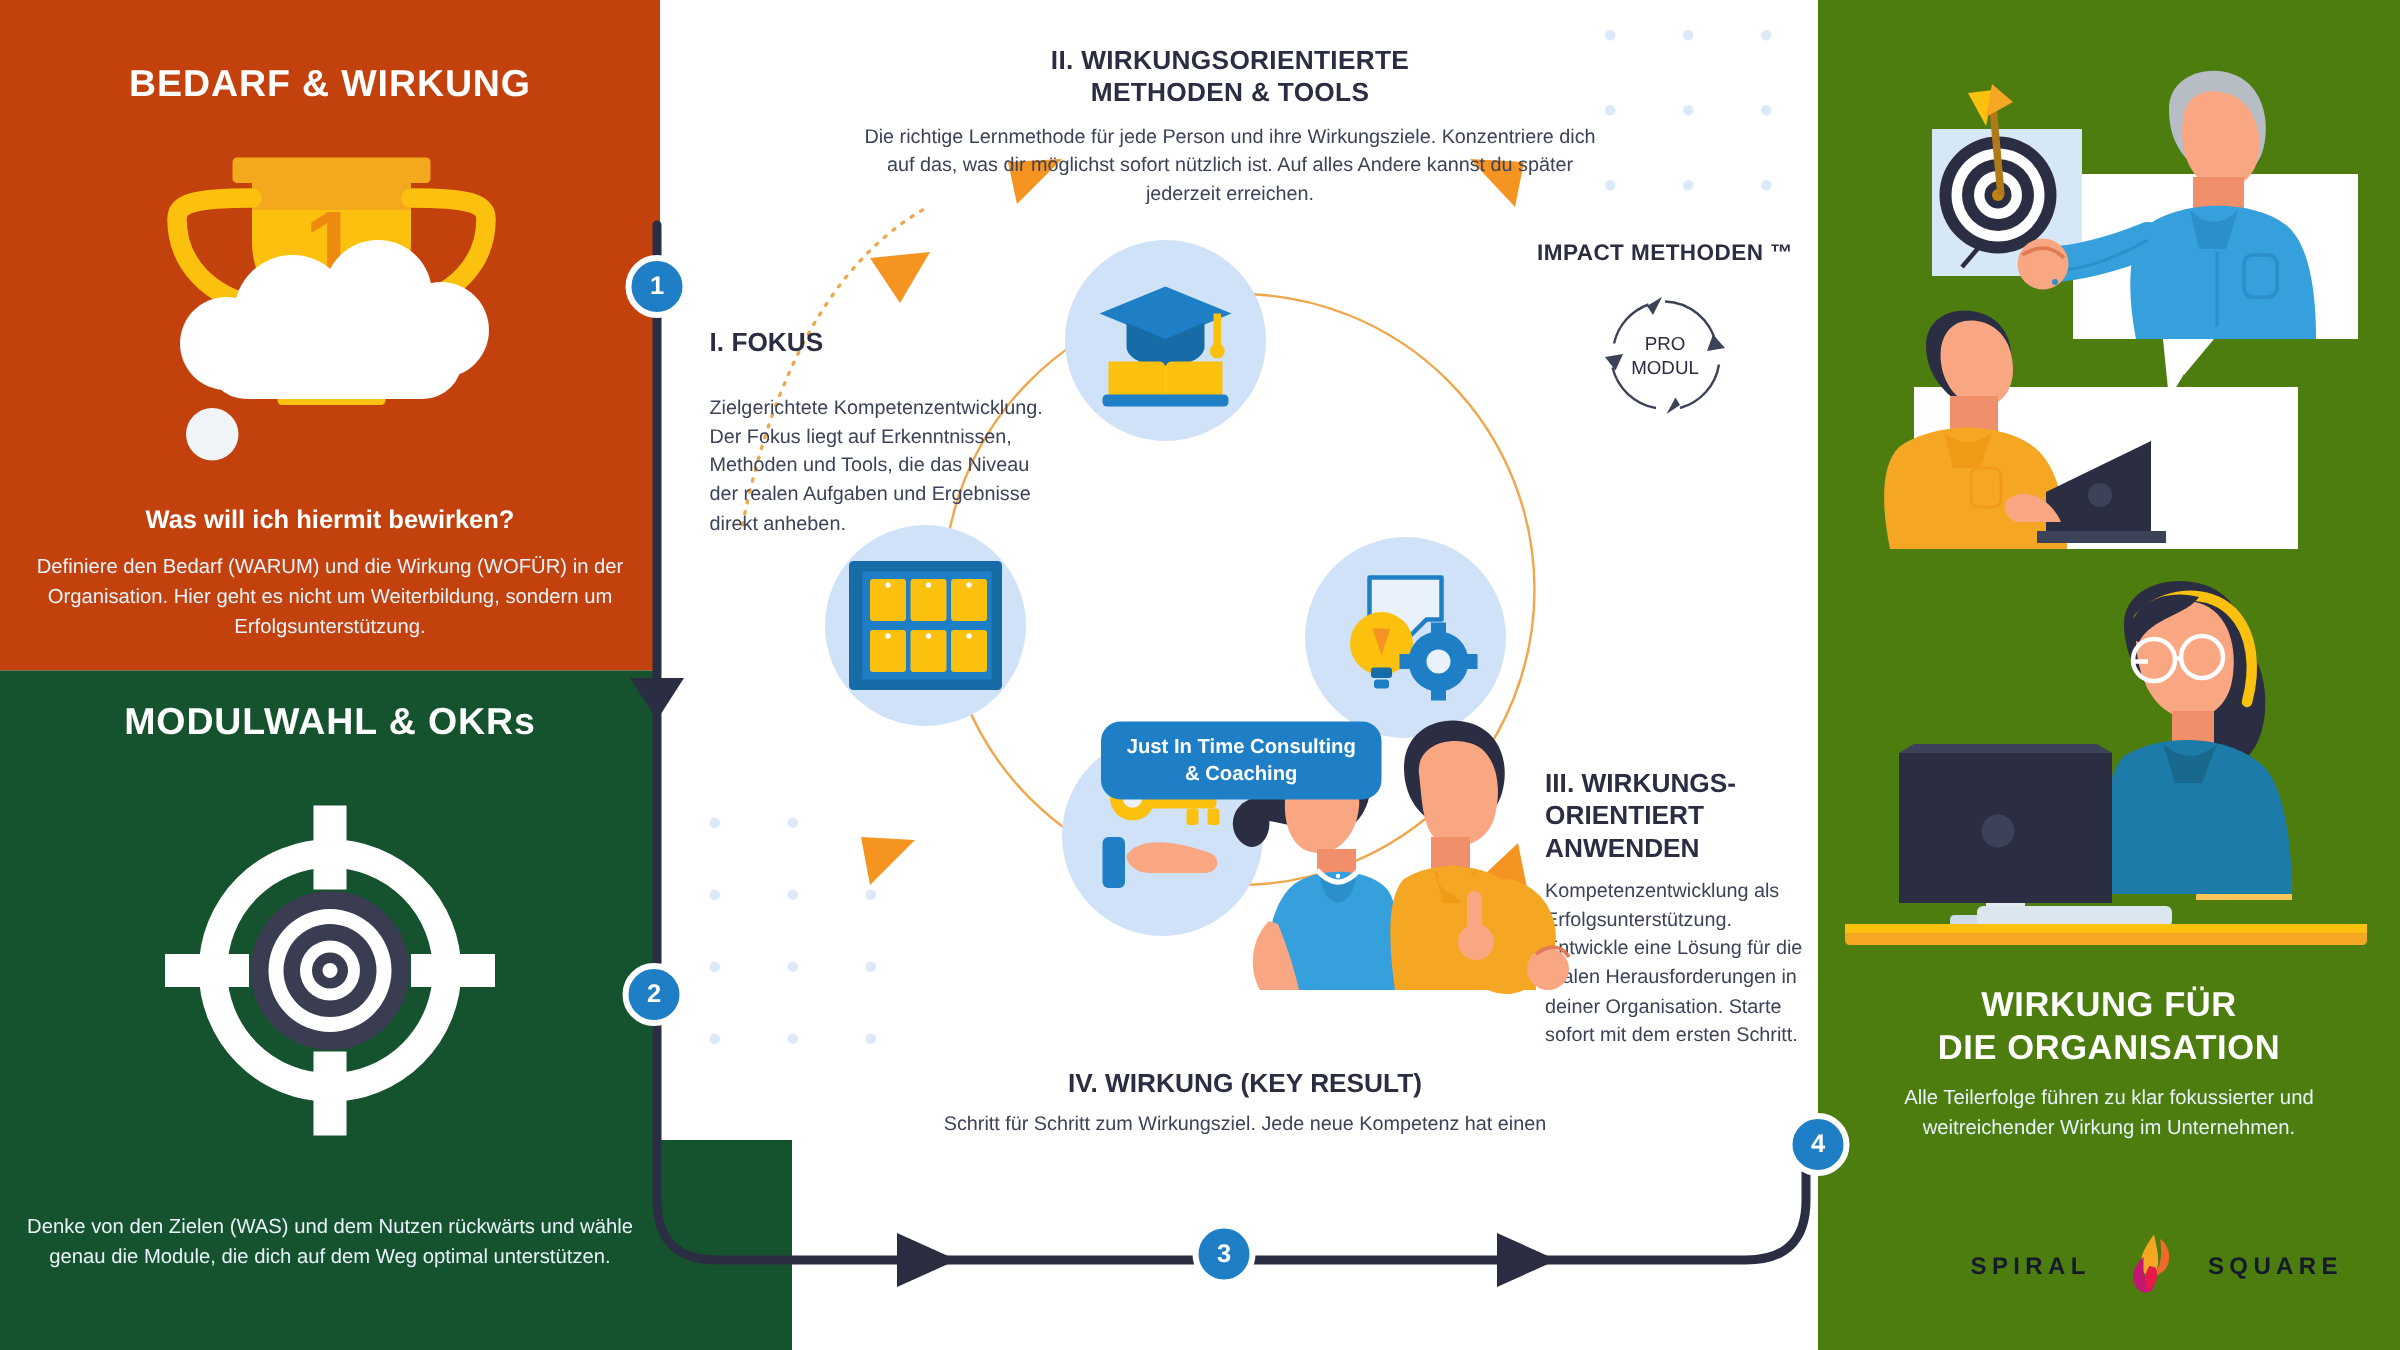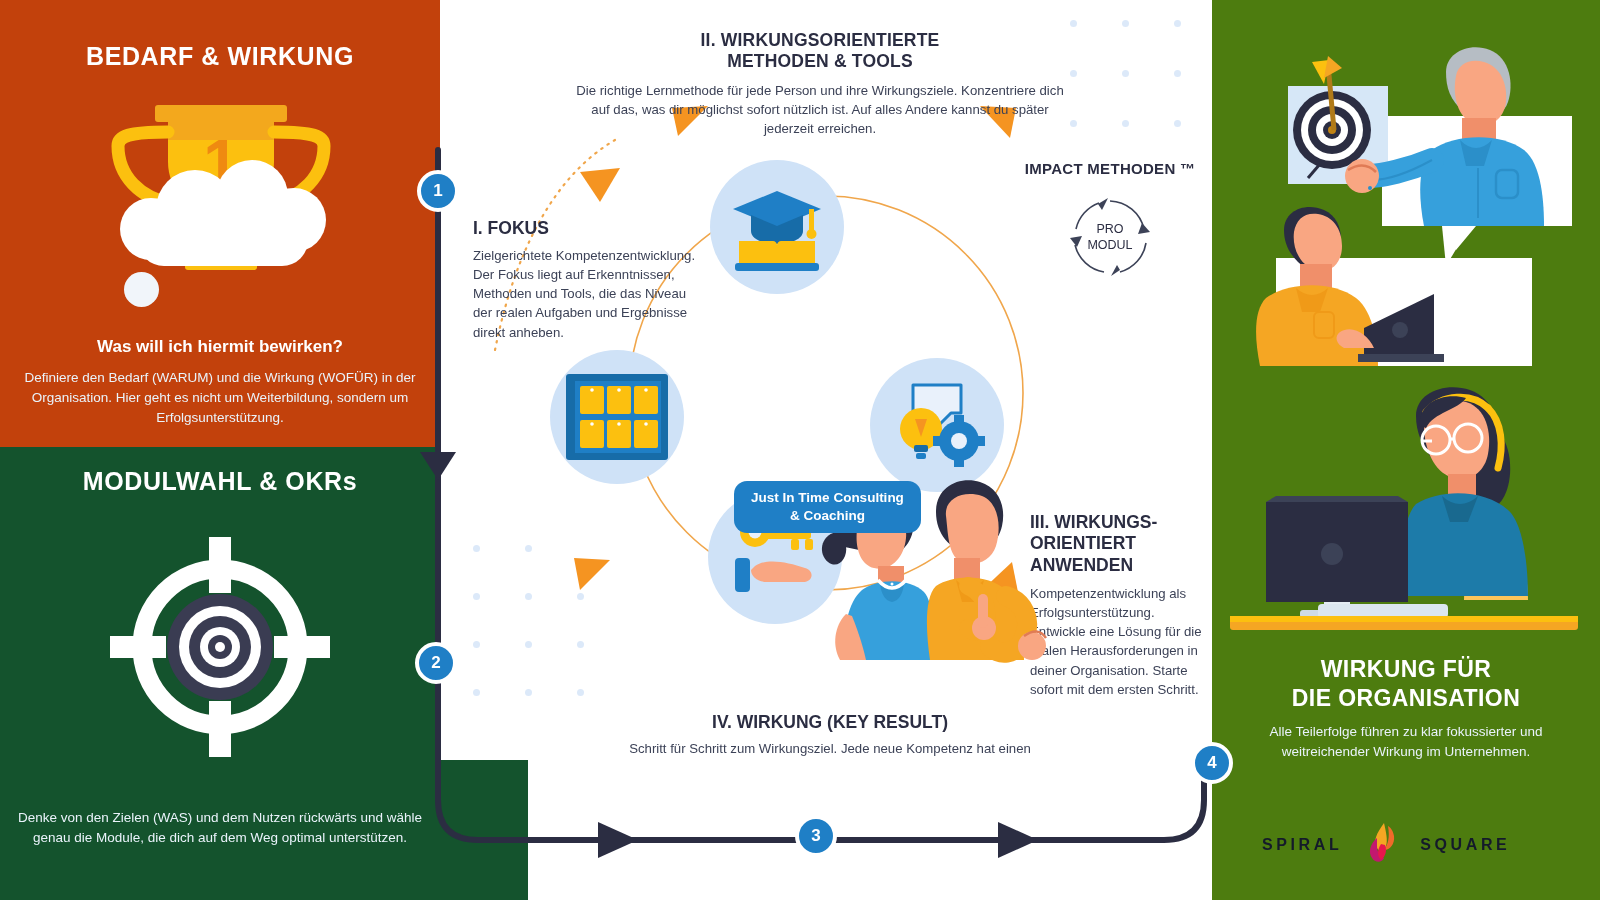--- a/index.html
+++ b/index.html
@@ -43,21 +43,21 @@
   .dotgrid i { position:absolute; width:7px; height:7px; border-radius:50%; background:#dce9f9; }
 
   .h-sec { color:#2b2d42; font-weight:bold; }
   .p-sec { color:#3c4257; font-size:13.2px; line-height:1.45; }
 
   .sec2 { position:absolute; left:130px; top:30px; width:500px; text-align:center; }
   .sec2 .h-sec { font-size:17.5px; line-height:1.22; letter-spacing:.2px; }
   .sec2 .p-sec { margin-top:8px; }
 
   .sec1 { position:absolute; left:33px; top:218px; width:225px; }
-  .sec1 .h-sec { font-size:17.5px; margin-bottom:7px; }
+  .sec1 .h-sec { font-size:17.5px; margin-bottom:23px; }
 
   .sec3 { position:absolute; left:590px; top:512px; width:180px; }
   .sec3 .h-sec { font-size:17.5px; line-height:1.22; margin-bottom:8px; }
 
   .sec4 { position:absolute; left:180px; top:712px; width:420px; text-align:center; }
   .sec4 .h-sec { font-size:17.5px; margin-bottom:6px; }
 
   
   .spirals { position:absolute; left:570px; top:160px; width:200px; }
   .spirals-title { color:#2b2d42; font-weight:bold; font-size:15px; letter-spacing:.3px; text-align:center; }
@@ -74,21 +74,21 @@
     position:absolute; left:294px; top:481px; width:187px; height:52px;
     background:#1f7fc6; border-radius:13px; color:#fff; font-weight:bold;
     font-size:13.5px; line-height:1.3; display:flex; align-items:center; justify-content:center; text-align:center;
   }
 
   
   .right-col { position:absolute; left:1212px; top:0; width:388px; height:900px; background:#4d7c0f; }
   .right-title { color:#fff; font-weight:bold; text-align:center; font-size:23px; line-height:1.28; letter-spacing:.4px; }
   .right-body { color:#e9f3fb; text-align:center; font-size:13.5px; line-height:1.5; }
 
-  .logo { position:absolute; left:50px; top:824px; width:300px; height:42px; display:flex; align-items:center; justify-content:flex-start; gap:22px; }
+  .logo { position:absolute; left:50px; top:824px; width:300px; height:42px; display:flex; align-items:center; justify-content:flex-end; gap:22px; }
   .logo-word { color:#141a2a; font-weight:bold; font-size:16px; letter-spacing:3.6px; }
 
   
   .stepnum {
     position:absolute; width:42px; height:42px; border-radius:50%;
     background:#1f7fc6; border:4px solid #fff; color:#fff;
     font-weight:bold; font-size:17px; display:flex; align-items:center; justify-content:center; z-index:30;
   }
   svg { overflow:visible; }
 </style>

